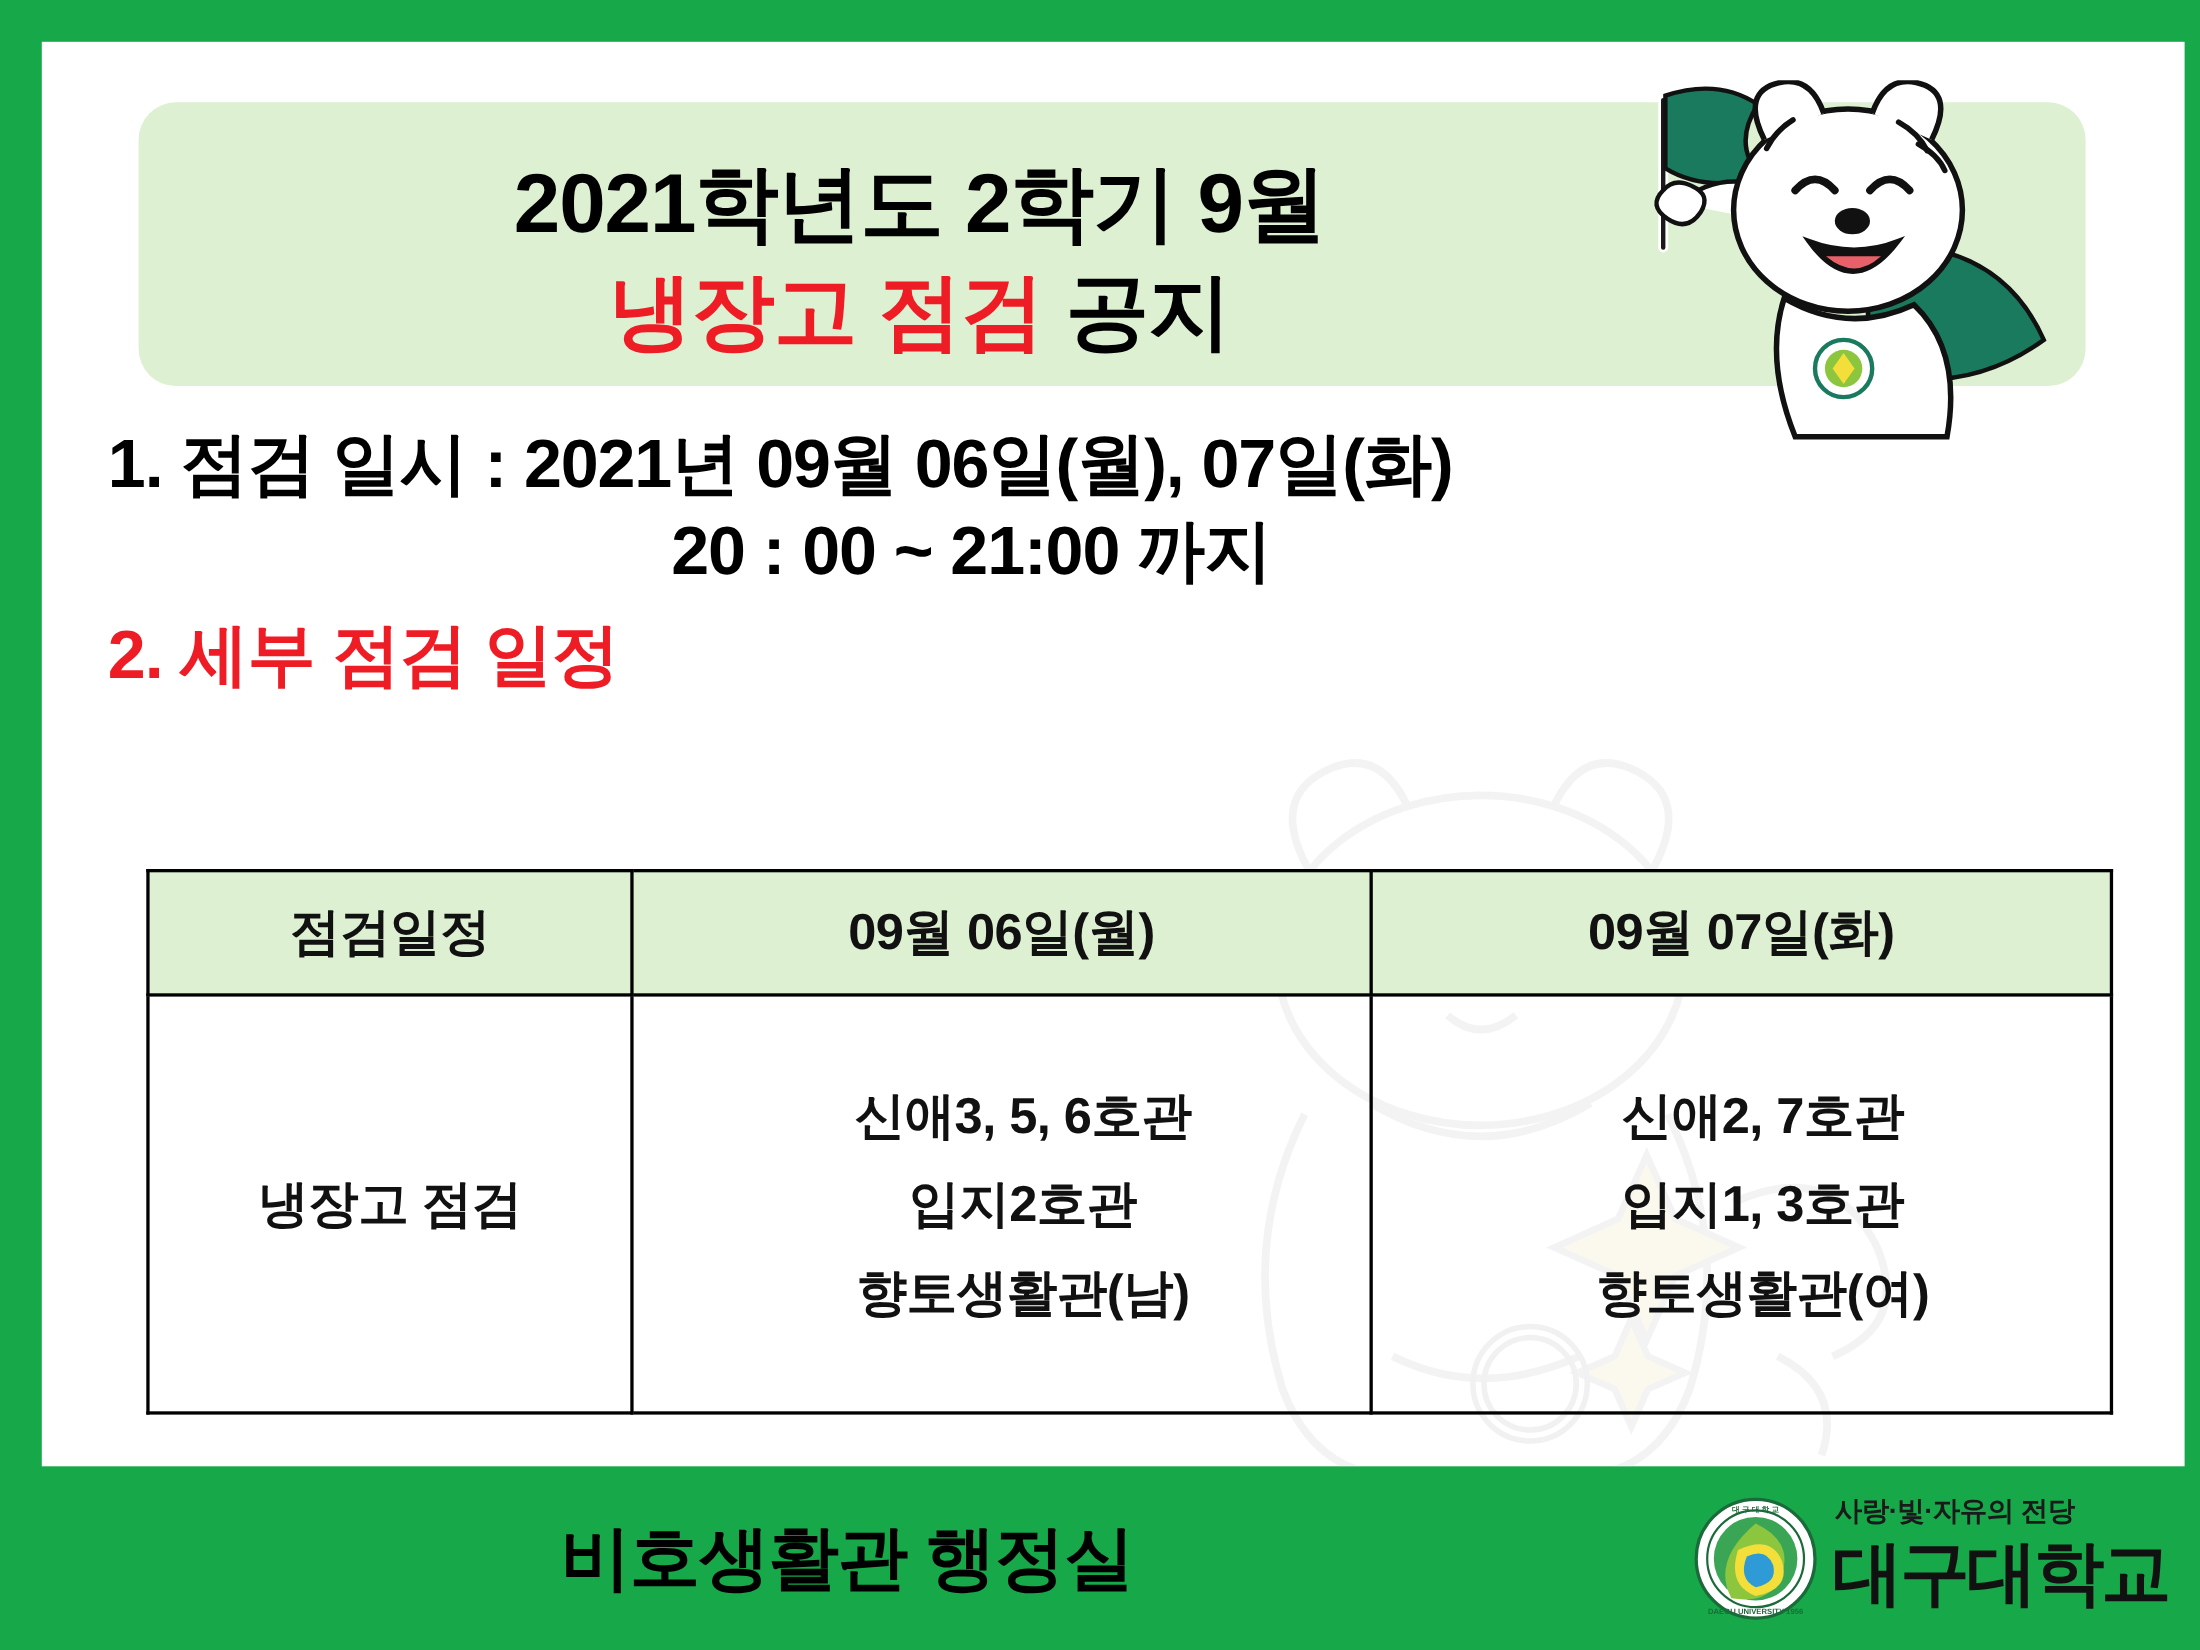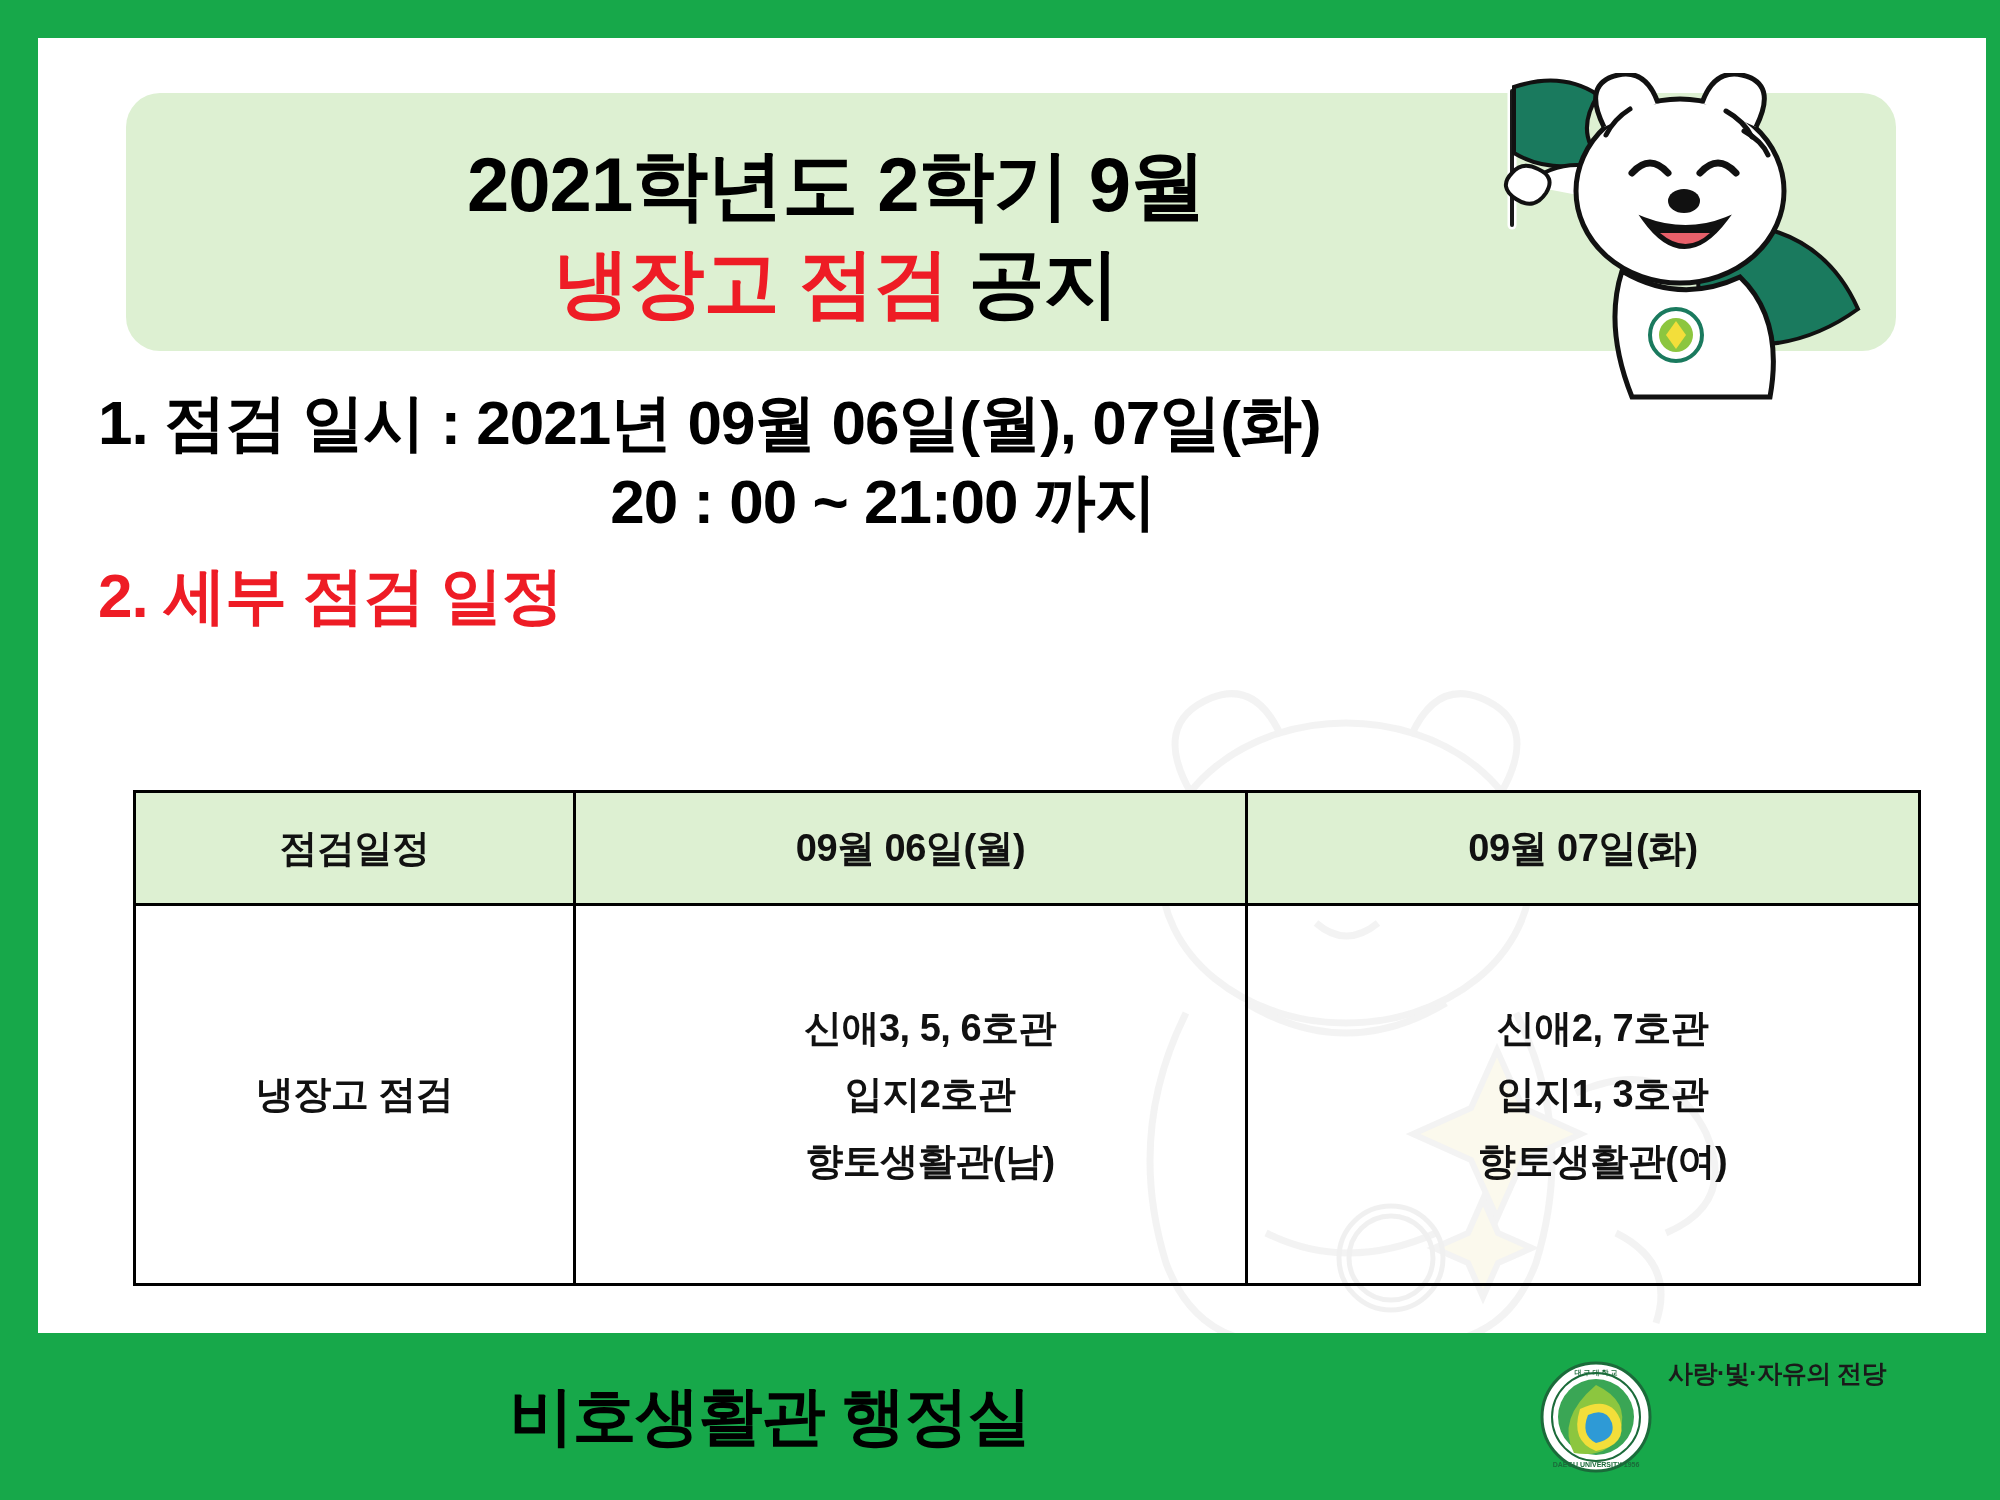--- a/index.html
+++ b/index.html
@@ -124,21 +124,21 @@
     width: 100%;
     table-layout: fixed;
     position: relative;
     z-index: 2;
   }
   table.schedule th,
   table.schedule td {
     border: 3px solid #000000;
     text-align: center;
     vertical-align: middle;
-    font-size: 38px;
+    font-size: 46px;
     font-weight: bold;
     color: #111111;
     letter-spacing: -0.5px;
   }
   table.schedule th {
     background: #ddf0d2;
     height: 108px;
   }
   table.schedule td {
     background: transparent;
@@ -337,16 +337,17 @@
         <circle cx="56" cy="56" r="38" fill="#3aa655"></circle>
         <path d="M56 24 q34 16 24 46 q-10 28 -46 22 q-18 -34 22 -68 z" fill="#8cc63f"></path>
         <path d="M40 48 q30 -14 40 10 q8 26 -24 32 q-26 -10 -16 -42 z" fill="#f3de3a"></path>
         <path d="M48 54 q18 -8 24 8 q4 16 -16 20 q-16 -8 -8 -28 z" fill="#2e9ad6"></path>
         <g fill="#1b6b3a" font-size="7" font-family="'Liberation Sans', sans-serif" font-weight="bold">
           <text x="56" y="14" text-anchor="middle">대 구 대 학 교</text>
           <text x="56" y="106" text-anchor="middle">DAEGU UNIVERSITY 1956</text>
         </g>
       </svg>
       <div class="uni-tagline">사랑·빛·자유의 전당</div>
+      <div class="uni-name">대구대학교</div>
     </div>
   </div>
 
 </div>
 
 </body></html>

